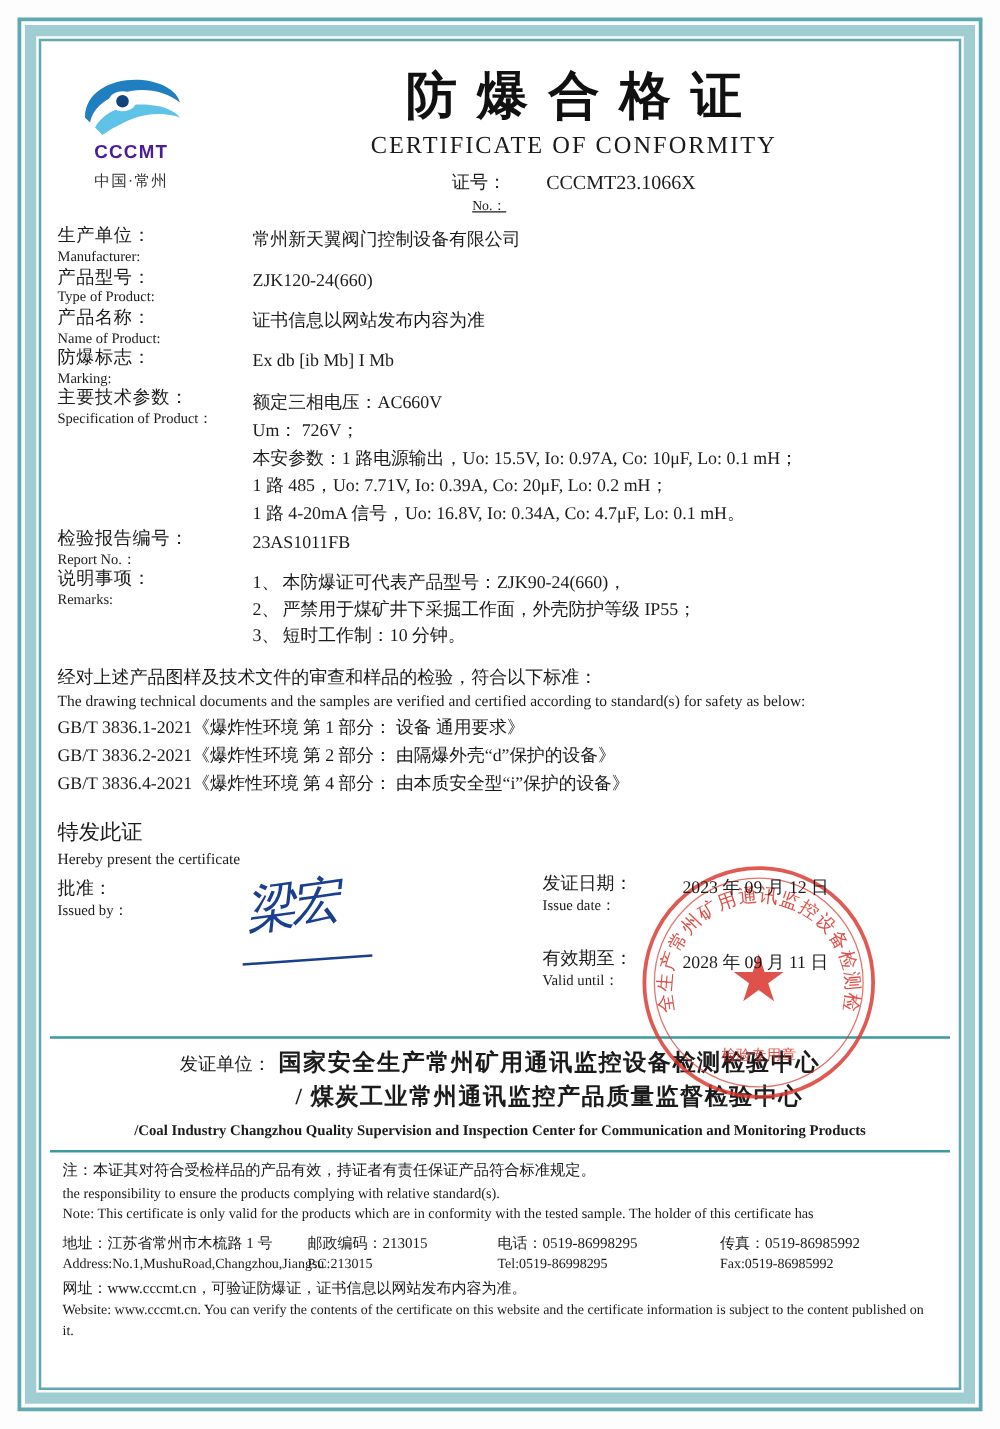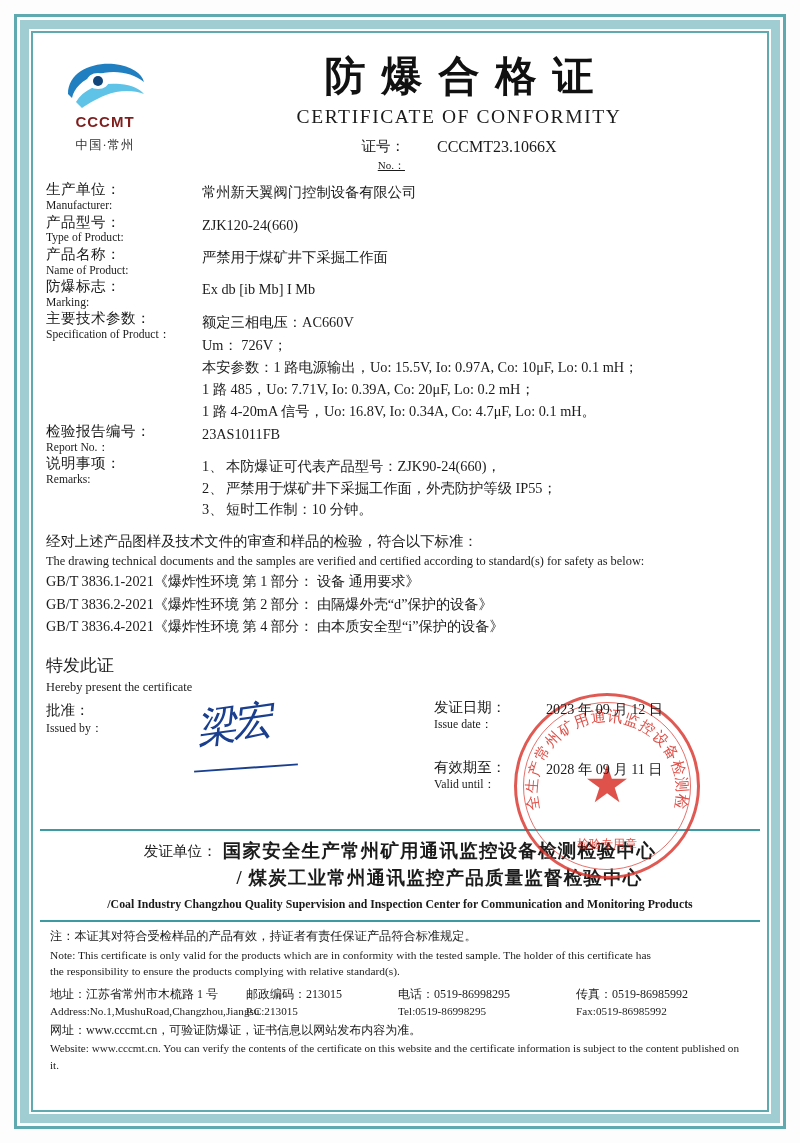--- a/index.html
+++ b/index.html
@@ -47,21 +47,21 @@
     width:118px;
     text-align:center;
     padding-top:10px;
   }
   .logo svg{display:block;margin:0 auto;}
   .logo .cccmt{
     font-family:"Liberation Sans", sans-serif;
     font-weight:bold;
     font-size:15px;
     letter-spacing:1px;
-    color:#7f1d1d;
+    color:#4c1d95;
     margin-top:1px;
   }
   .logo .cn{
     font-size:12.5px;
     color:#333;
     margin-top:7px;
     letter-spacing:1px;
   }
   .title-block{flex:1;text-align:center;padding-top:6px;}
   .title-cn{
@@ -379,21 +379,21 @@
           <span class="ln">ZJK120-24(660)</span>
         </div>
       </div>
 
       <div class="row">
         <div class="label">
           <span class="cn">产品名称：</span>
           <span class="en">Name of Product:</span>
         </div>
         <div class="value">
-          <span class="ln">严禁用于煤矿井下采掘工作面</span>
+          <span class="ln">证书信息以网站发布内容为准</span>
         </div>
       </div>
 
       <div class="row">
         <div class="label">
           <span class="cn">防爆标志：</span>
           <span class="en">Marking:</span>
         </div>
         <div class="value">
           <span class="ln">Ex db [ib Mb] I Mb</span>
@@ -513,22 +513,22 @@
       <div class="ap-en">
         <span class="u2">/Coal Industry Changzhou Quality Supervision and Inspection Center for Communication and Monitoring Products</span>
       </div>
     </div>
 
     <div class="rule2"></div>
 
     <div class="notes">
       <div class="note-cn">注：本证其对符合受检样品的产品有效，持证者有责任保证产品符合标准规定。</div>
       <div class="note-en">
+        <span class="i">the responsibility to ensure the products complying with relative standard(s).</span>
         <span class="i">Note:  This certificate is only valid for the products which are in conformity with the tested sample. The holder of this certificate has</span>
-        <span class="i">the responsibility to ensure the products complying with relative standard(s).</span>
       </div>
 
       <div class="contact">
         <div class="crow">
           <div class="c1"><span>地址：</span><span>江苏省常州市木梳路 1 号</span></div>
           <div class="c2"><span>邮政编码：</span><span>213015</span></div>
           <div class="c3"><span>电话：</span><span>0519-86998295</span></div>
           <div class="c4"><span>传真：</span><span>0519-86985992</span></div>
         </div>
         <div class="crow en">

